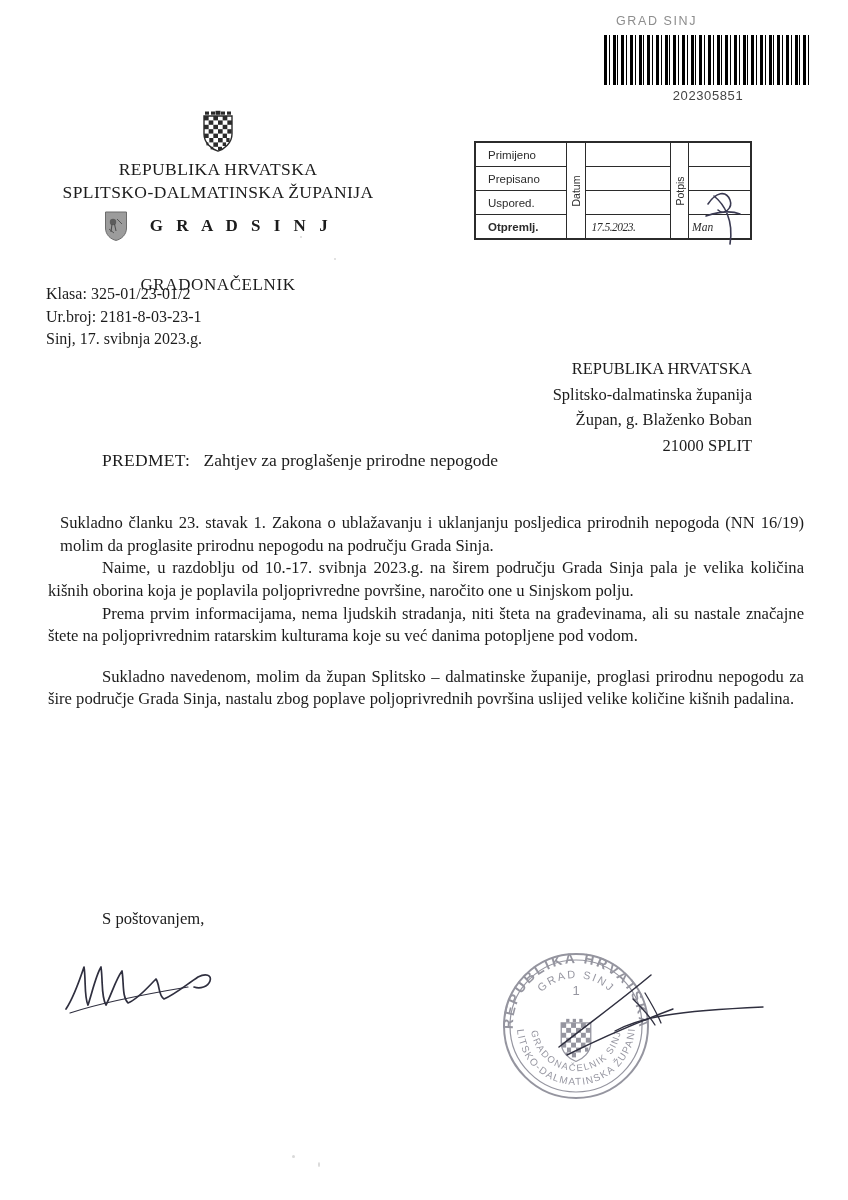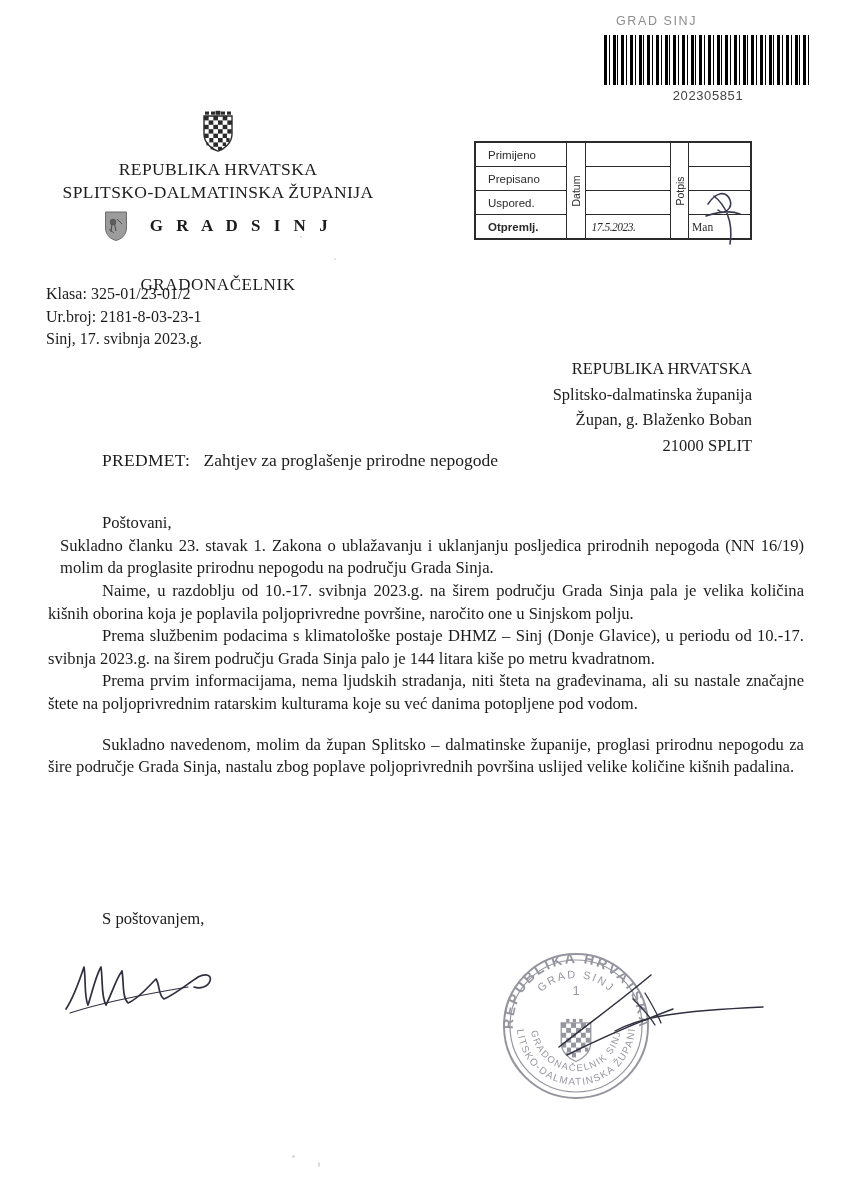--- a/index.html
+++ b/index.html
@@ -157,20 +157,21 @@
     font-family: "Liberation Serif", serif;
     font-style: italic;
     font-size: 17px;
     color: #3a3a52;
     padding-left: 6px;
     white-space: nowrap;
     letter-spacing: -0.5px;
   }
   .hand-sig {
     font-family: "Liberation Serif", serif;
+    font-style: italic;
     font-size: 19px;
     color: #3a3a52;
     padding-left: 3px;
     white-space: nowrap;
   }
   .sig-flourish {
     position: absolute;
     top: 186px;
     left: 700px;
     width: 70px;
@@ -366,24 +367,22 @@
     <div>Župan, g. Blaženko Boban</div>
     <div>21000 SPLIT</div>
   </div>
 
   <div class="subject">
     <span class="lbl">PREDMET:</span>
     <span class="val">Zahtjev za proglašenje prirodne nepogode</span>
   </div>
 
   <div class="body-text">
-    <p>Poštovani,</p>
     <p class="noindent">Sukladno članku 23. stavak 1. Zakona o ublažavanju i uklanjanju posljedica prirodnih nepogoda (NN 16/19) molim da proglasite prirodnu nepogodu na području Grada Sinja.</p>
     <p>Naime, u razdoblju od 10.-17. svibnja 2023.g. na širem području Grada Sinja pala je velika količina kišnih oborina koja je poplavila poljoprivredne površine, naročito one u Sinjskom polju.</p>
-    <p>Prema službenim podacima s klimatološke postaje DHMZ – Sinj (Donje Glavice), u periodu od 10.-17. svibnja 2023.g. na širem području Grada Sinja palo je 144 litara kiše po metru kvadratnom.</p>
     <p>Prema prvim informacijama, nema ljudskih stradanja, niti šteta na građevinama, ali su nastale značajne štete na poljoprivrednim ratarskim kulturama koje su već danima potopljene pod vodom.</p>
     <p class="gap">Sukladno navedenom, molim da župan Splitsko – dalmatinske županije, proglasi prirodnu nepogodu za šire područje Grada Sinja, nastalu zbog poplave poljoprivrednih površina uslijed velike količine kišnih padalina.</p>
   </div>
 
   <div class="closing">S poštovanjem,</div>
 
   <svg class="signature-mark" viewBox="0 0 170 62">
     <path d="M6 52 C14 40, 20 22, 24 10 C26 22, 24 40, 28 48 C32 36, 36 18, 41 10
              C43 24, 41 40, 46 48 C52 36, 56 22, 62 14 C64 26, 62 40, 68 46
              C78 42, 88 30, 96 22 C100 28, 98 38, 104 42 C114 38, 126 28, 138 20

